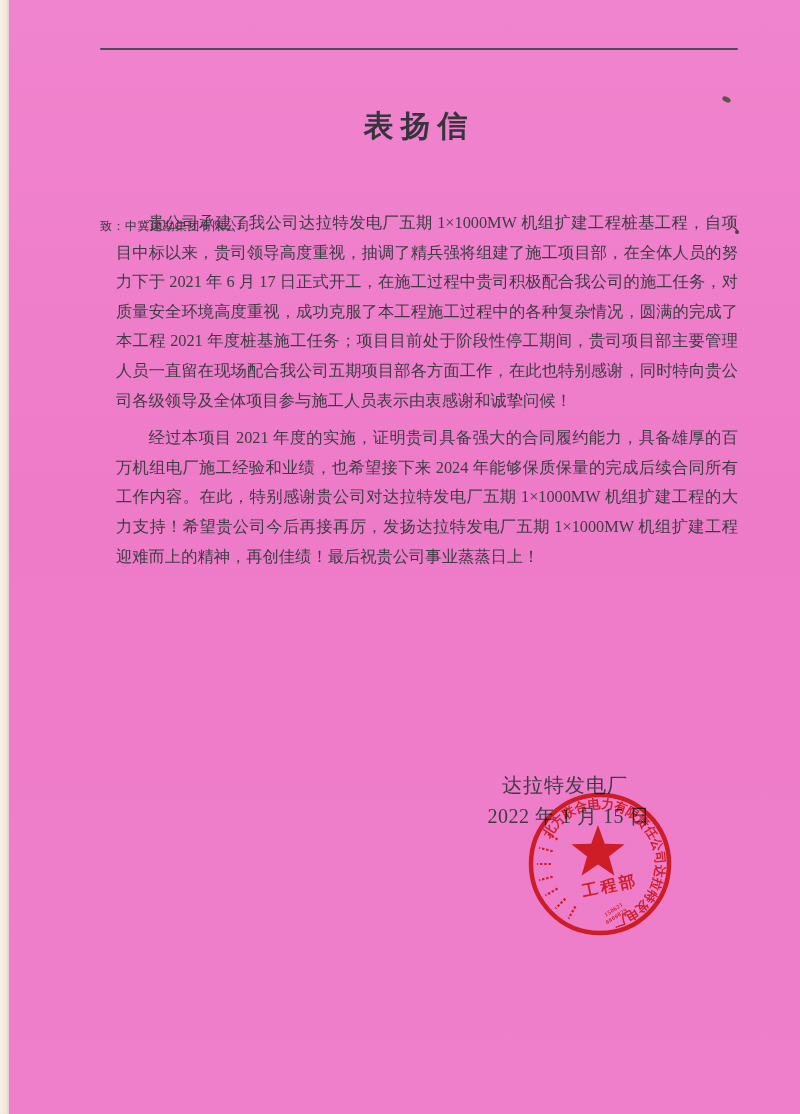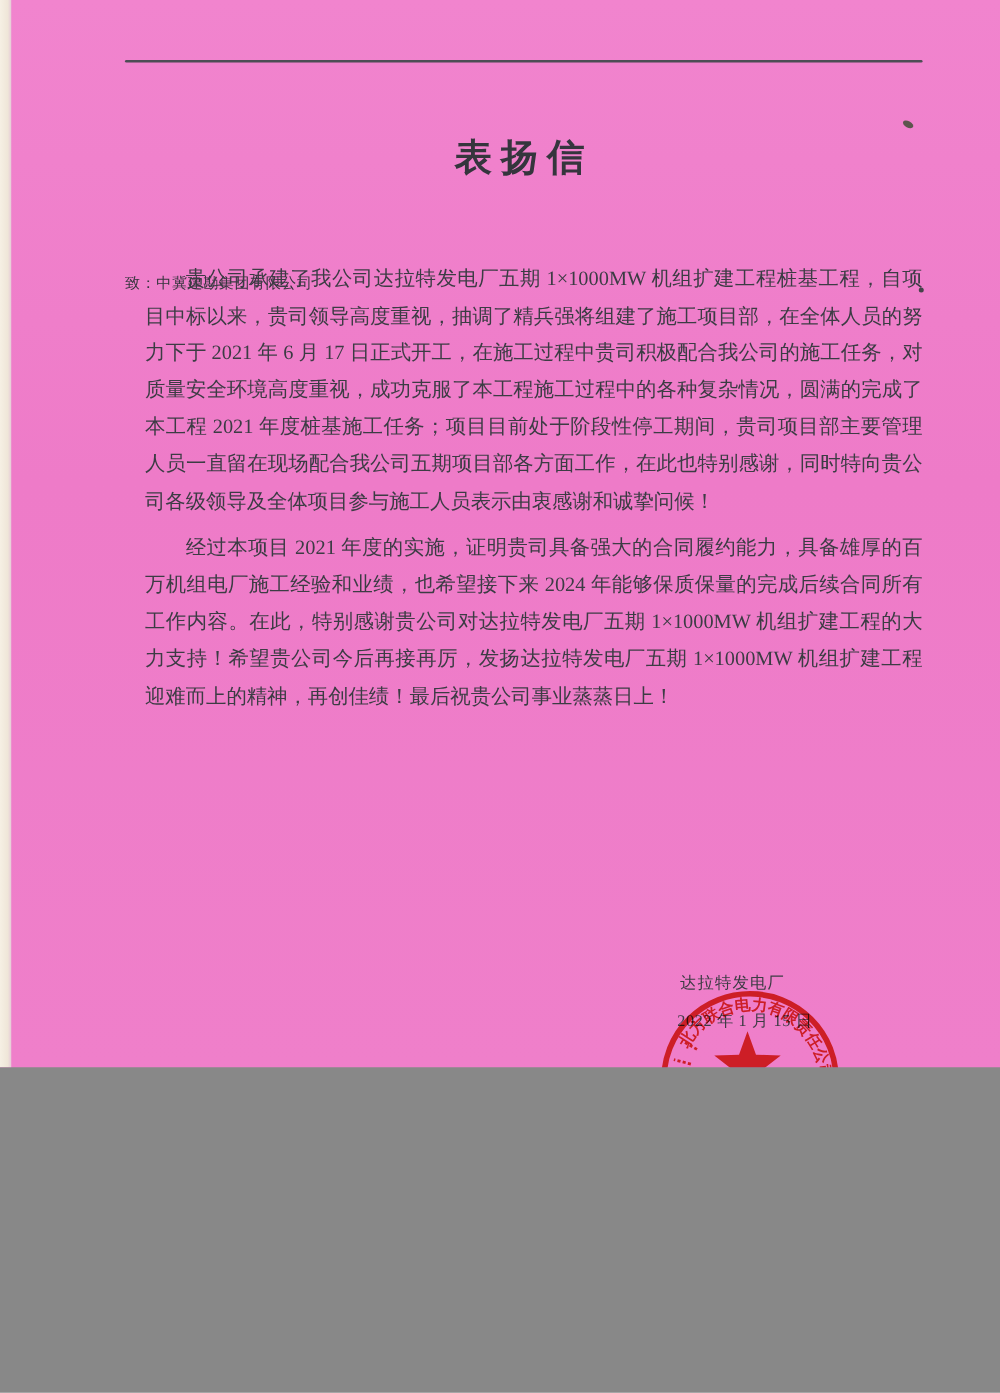--- a/index.html
+++ b/index.html
@@ -1,20 +1,20 @@
 <!DOCTYPE html>
 <html><head>
 <meta charset="utf-8">
 <style>
   html, body { margin: 0; padding: 0; }
   body { background: #888; }
   .page {
     position: relative;
     width: 800px;
-    height: 854px;
+    height: 1114px;
     margin: 0 auto;
     background: linear-gradient(180deg, #f184ce 0%, #ee7bc8 45%, #ef7fca 100%);
     overflow: hidden;
     font-family: "Liberation Serif", "DejaVu Serif", serif;
     color: #3c3c44;
   }
   .scan-edge {
     position: absolute; left: 0; top: 0; bottom: 0;
     width: 9px;
     background: linear-gradient(90deg, #f6f0e4 0%, #efe6d8 70%, #e6c9d8 100%);
@@ -59,21 +59,21 @@
     text-align: justify;
     text-justify: inter-ideograph;
   }
   .body-text p {
     margin: 0 0 8px 16px;
     text-indent: 2em;
   }
   .sign-block {
     position: absolute; left: 100px; top: 770px;
     width: 638px;
-    font-size: 13px;
+    font-size: 20px;
     line-height: 31px;
     text-align: right;
   }
   .signature { padding-right: 110px; letter-spacing: 1px; }
   .date { padding-right: 88px; letter-spacing: 0.5px; font-family: Liberation Serif, serif; }
   .stamp {
     position: absolute; left: 525px; top: 789px;
     mix-blend-mode: multiply;
     opacity: 0.93;
     filter: blur(0.35px);

